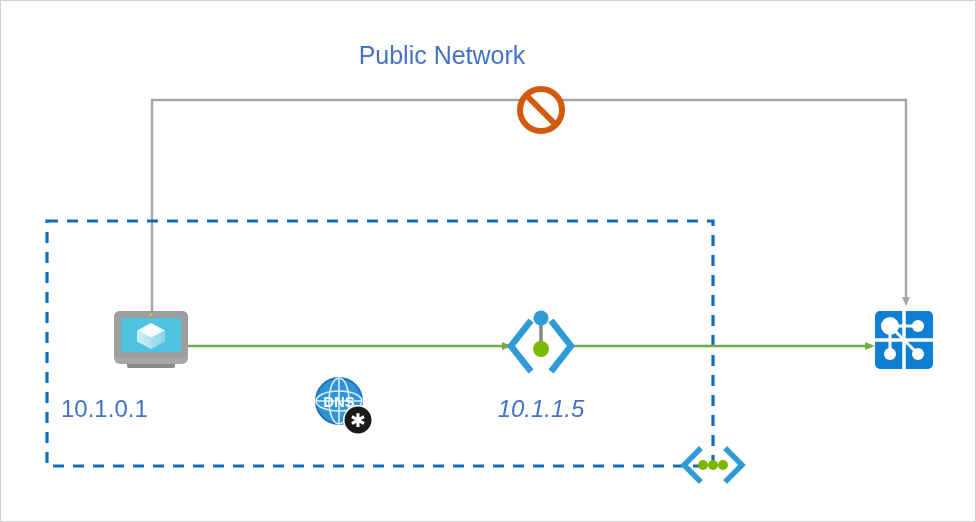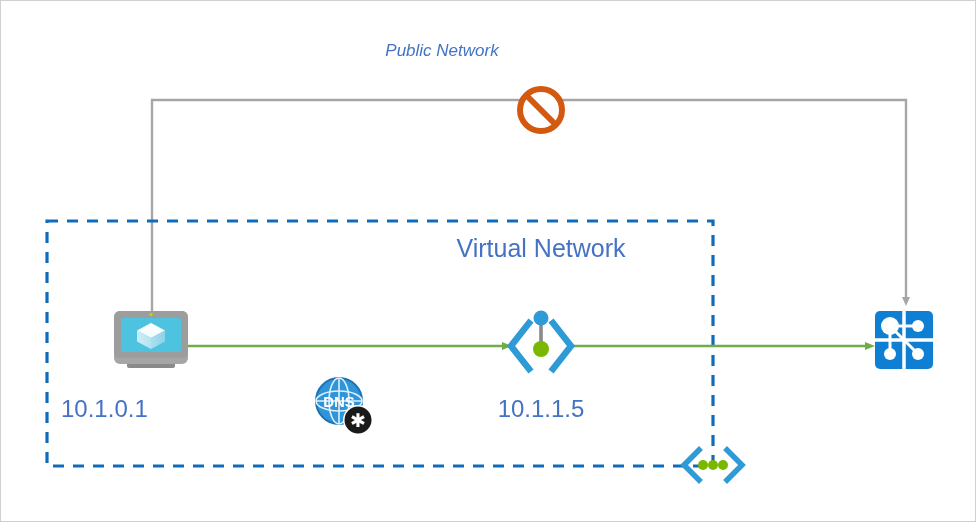--- a/index.html
+++ b/index.html
@@ -28,22 +28,21 @@
     position: absolute;
     color: #4472c4;
     font-family: "Liberation Sans", sans-serif;
     white-space: nowrap;
   }
   #public-network-label {
     left: 0;
     top: 40px;
     width: 882px;
     text-align: center;
-    font-size: 17px;
-    font-style: italic;
+    font-size: 25px;
   }
   #virtual-network-label {
     left: 380px;
     top: 233px;
     width: 320px;
     text-align: center;
     font-size: 25px;
   }
   #vm-ip-label {
     left: 60px;
@@ -51,20 +50,21 @@
     width: 180px;
     text-align: left;
     font-size: 24px;
   }
   #endpoint-ip-label {
     left: 450px;
     top: 394px;
     width: 180px;
     text-align: center;
     font-size: 24px;
+    font-style: italic;
   }
 </style>
 </head>
 <body>
 
 <div id="canvas">
 
   <svg id="diagram-svg" viewBox="0 0 976 522" xmlns="http://www.w3.org/2000/svg">
     <defs>
       <marker id="arrow-gray" markerWidth="10" markerHeight="10" refX="4" refY="4" orient="auto" markerUnits="userSpaceOnUse">
@@ -167,19 +167,18 @@
 
       <circle cx="889" cy="325" r="9" fill="#ffffff"></circle>
       <circle cx="917" cy="325" r="6" fill="#ffffff"></circle>
       <circle cx="889" cy="353" r="6" fill="#ffffff"></circle>
       <circle cx="917" cy="353" r="6" fill="#ffffff"></circle>
     </g>
   </svg>
 
   <div class="lbl" id="public-network-label">Public Network</div>
 
-  <div class="lbl" id="virtual-network-label">Virtual Network</div>
 
   <div class="lbl" id="vm-ip-label">10.1.0.1</div>
 
   <div class="lbl" id="endpoint-ip-label">10.1.1.5</div>
 
 </div>
 
 </body></html>

